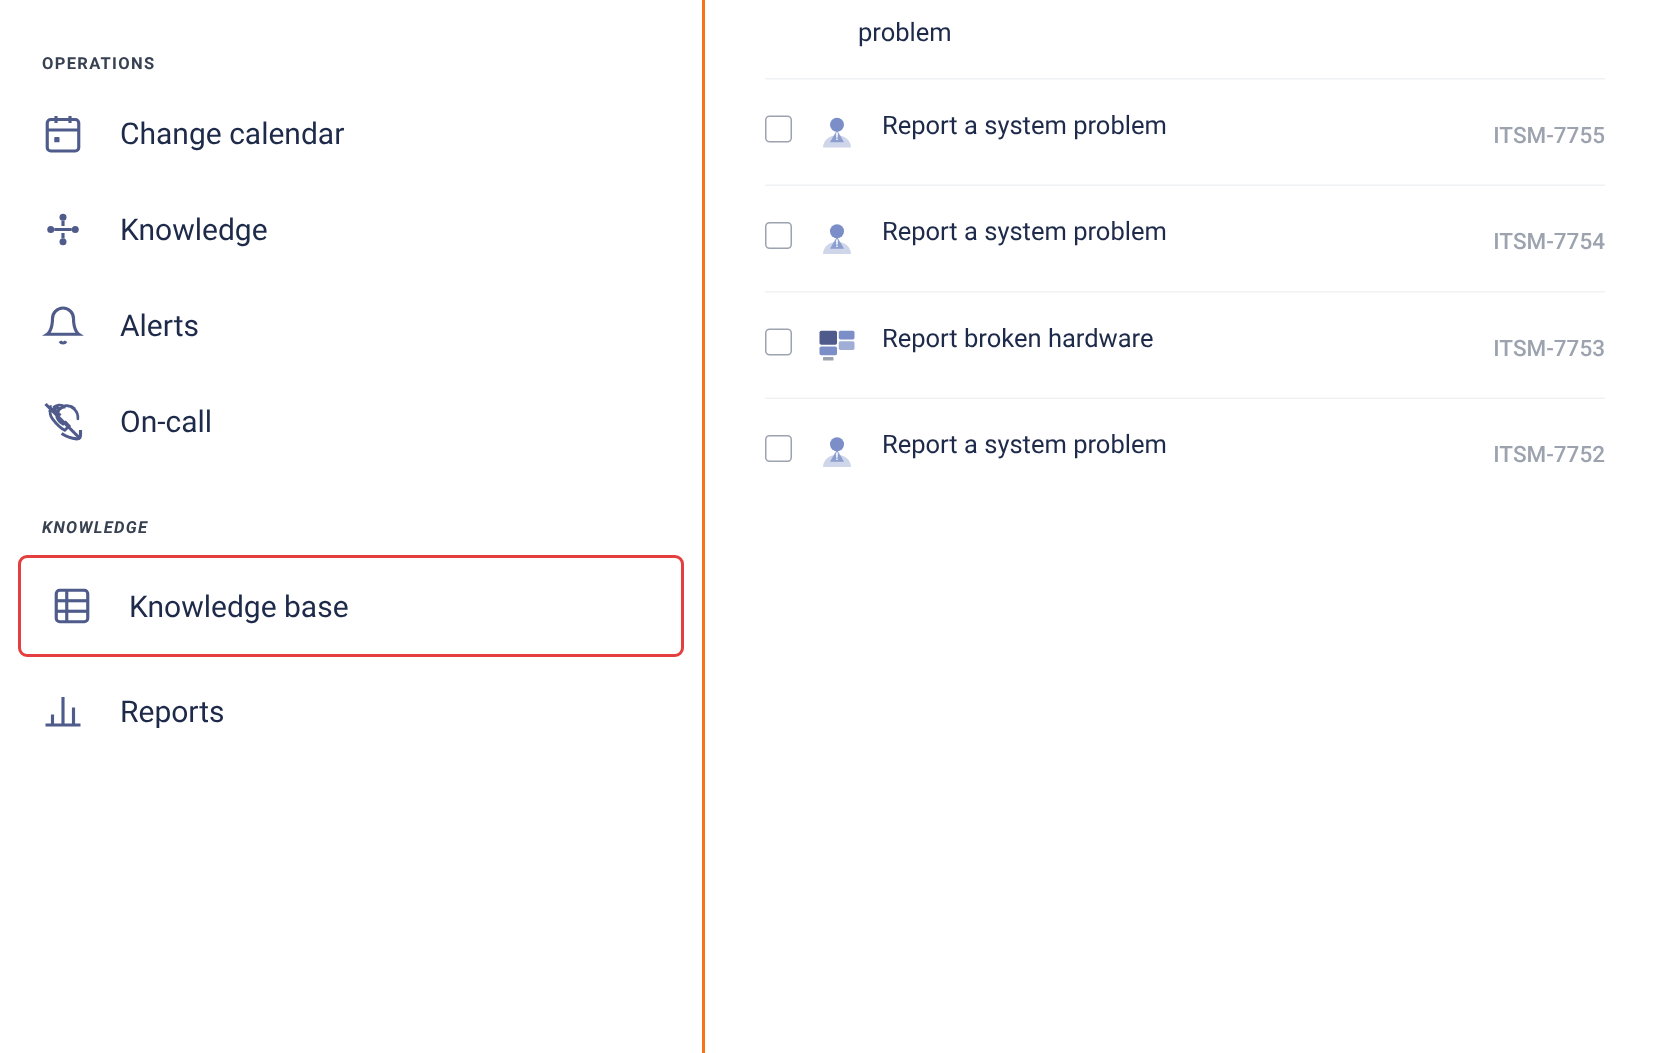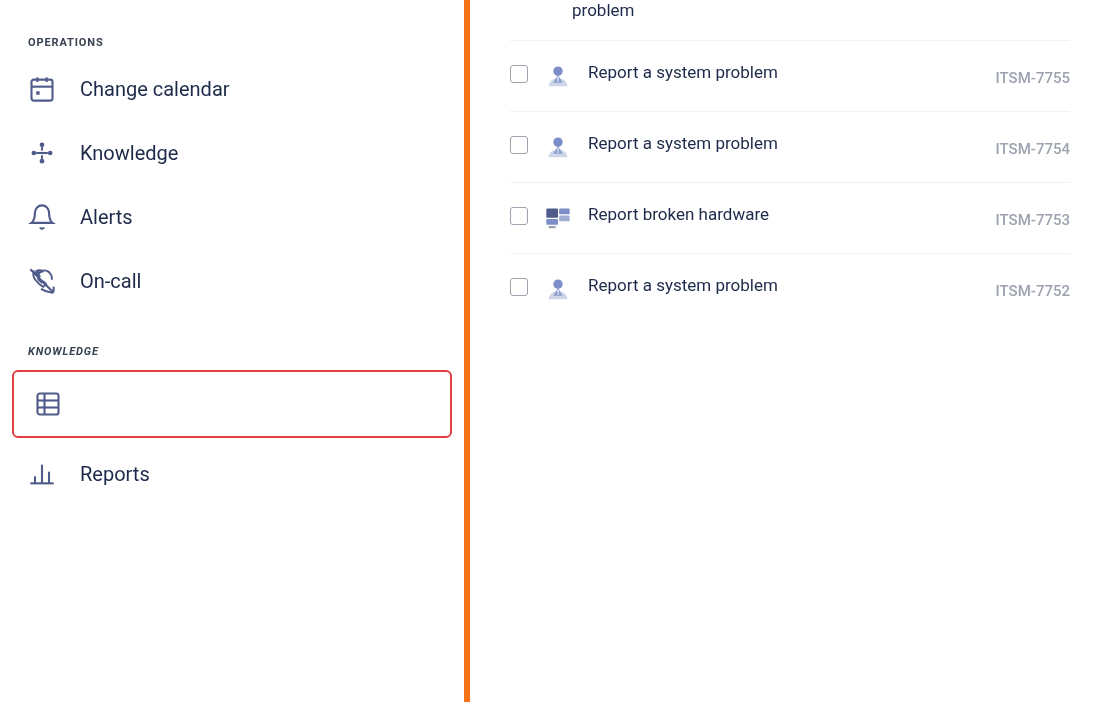--- a/index.html
+++ b/index.html
@@ -9,21 +9,21 @@
       display: flex;
       width: 1110px;
       height: 702px;
       overflow: hidden;
     }
 
     
     .sidebar {
       width: 470px;
       background: #fff;
-      border-right: 6px solid #f97316;
+      border-right: 2px solid #f97316;
       padding: 20px 0;
       overflow-y: auto;
       flex-shrink: 0;
     }
 
     .section-label {
       font-size: 11px;
       font-weight: 700;
       color: #374151;
       letter-spacing: 0.08em;
@@ -125,21 +125,21 @@
     .row-id {
       font-size: 15px;
       color: #9ca3af;
       font-weight: 500;
       white-space: nowrap;
       margin-top: 8px;
     }
 
     
     .partial-row {
-      padding-top: 0;
+      padding-top: 12px;
       padding-bottom: 20px;
       border-bottom: 1px solid #f0f1f3;
     }
 
     .partial-text {
       font-size: 17px;
       color: #1e2a4a;
       padding-left: 62px;
     }
   </style>
@@ -210,20 +210,21 @@
 
   <div class="nav-item active">
     <div class="nav-icon">
       <svg viewBox="0 0 24 24" fill="none" stroke="#4f5b8a" stroke-width="1.8">
         <rect x="3" y="3" width="18" height="18" rx="2"></rect>
         <line x1="3" y1="9" x2="21" y2="9"></line>
         <line x1="3" y1="15" x2="21" y2="15"></line>
         <line x1="9" y1="3" x2="9" y2="21"></line>
       </svg>
     </div>
+    <span class="nav-label">Knowledge base</span>
   </div>
 
   <div class="nav-item">
     <div class="nav-icon">
       <svg viewBox="0 0 24 24" fill="none" stroke="#4f5b8a" stroke-width="1.8">
         <line x1="18" y1="20" x2="18" y2="10"></line>
         <line x1="12" y1="20" x2="12" y2="4"></line>
         <line x1="6" y1="20" x2="6" y2="14"></line>
         <line x1="2" y1="20" x2="22" y2="20"></line>
       </svg>

